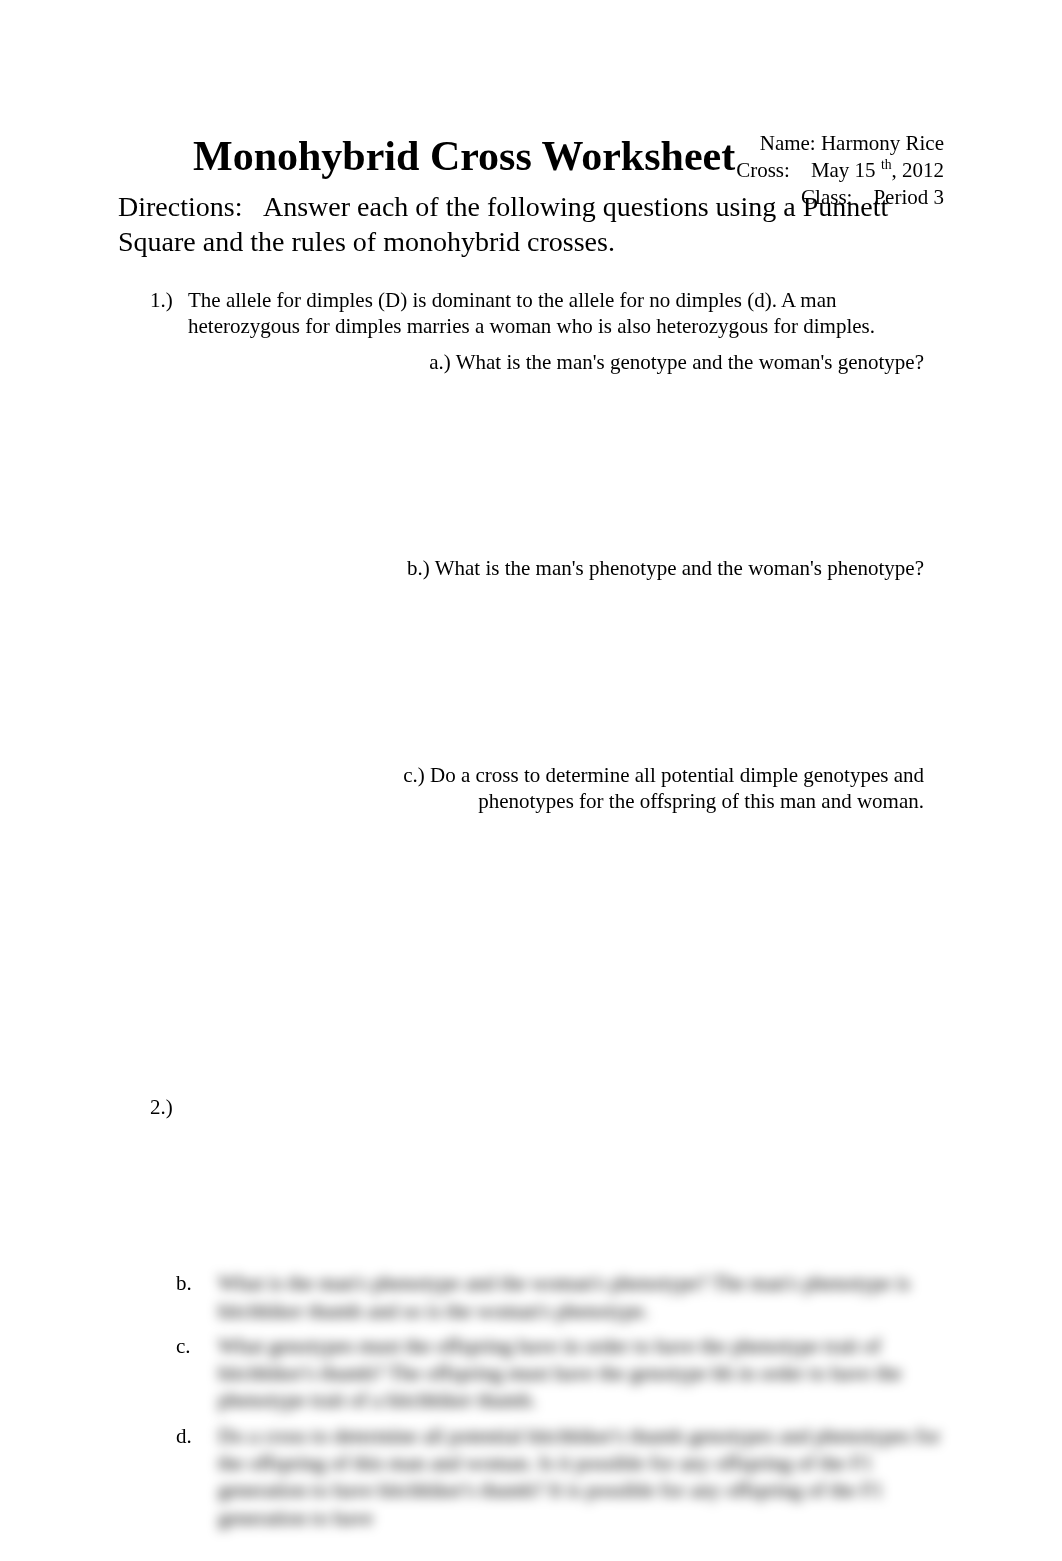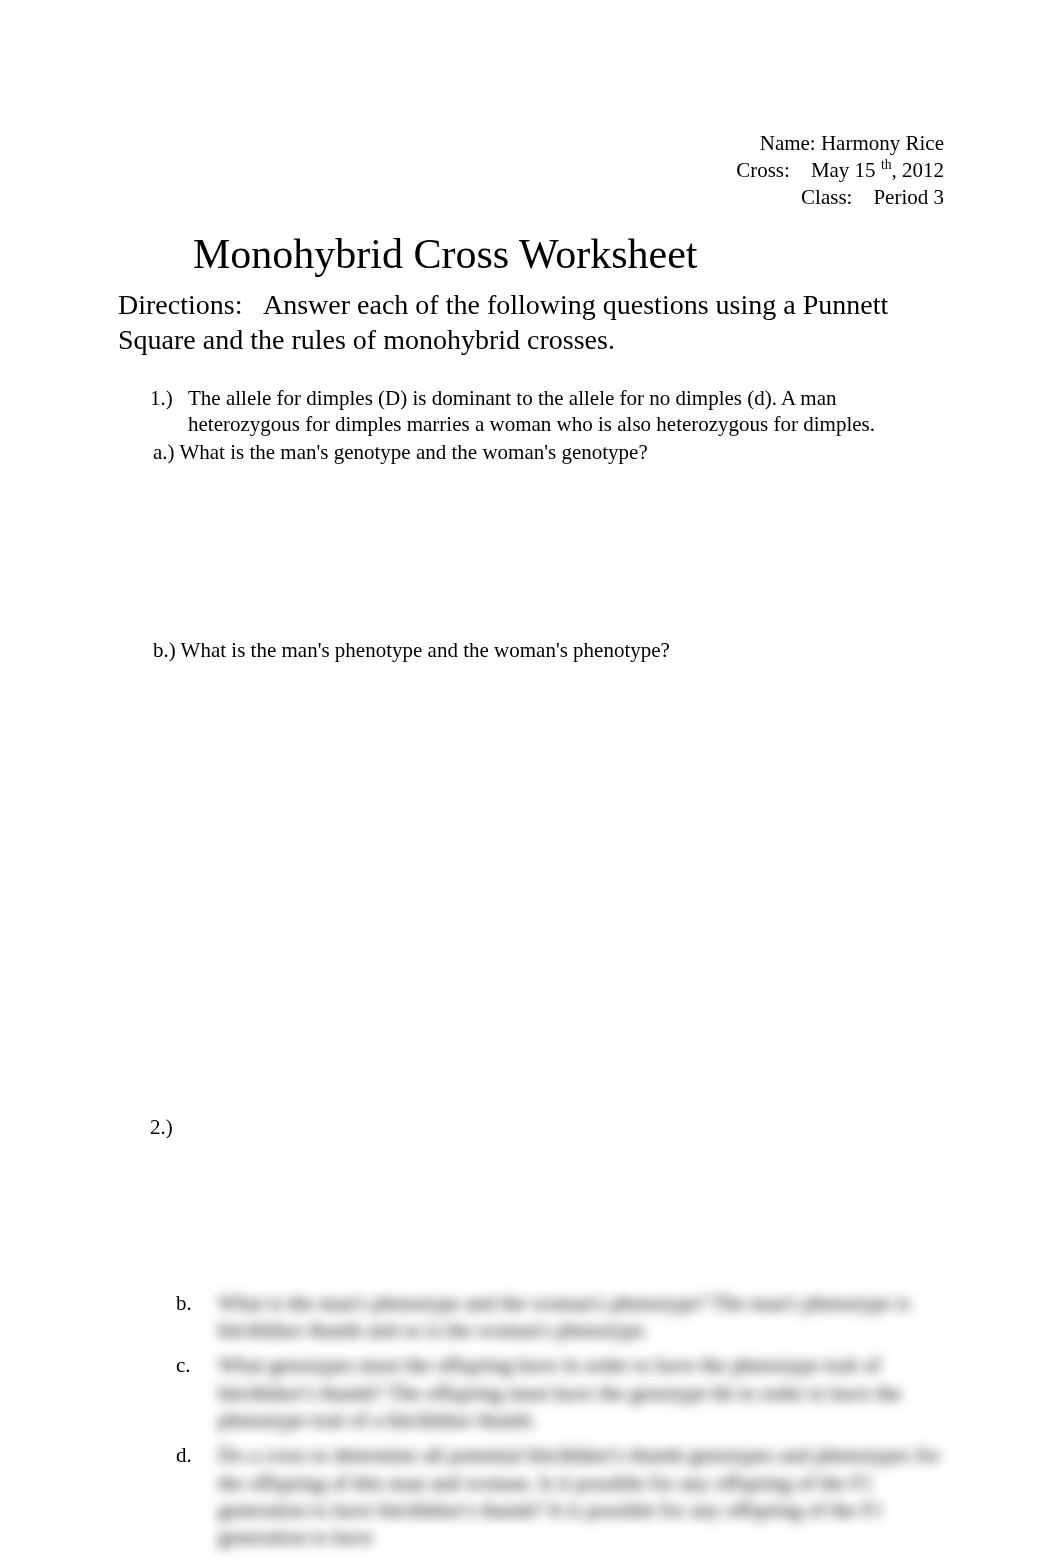--- a/index.html
+++ b/index.html
@@ -17,36 +17,35 @@
   .header-block {
     position: absolute;
     top: 130px;
     right: 118px;
     text-align: right;
     font-size: 21px;
   }
   .header-row { white-space: pre; }
   .sup { font-size: 0.65em; vertical-align: super; margin-top: 8px; }
   .title {
-    margin-top: 98px;
     font-size: 42px;
-    font-weight: 400;
+    font-weight: 700;
     text-align: left;
     padding-left: 75px;
   }
   .directions {
     margin-top: 6px;
     font-size: 28px;
   }
   .dir-label { display: inline-block; width: 145px; }
   .q-block { margin-top: 28px; }
   .q-row { display: flex; }
   .q-num { width: 70px; flex-shrink: 0; padding-left: 32px; }
   .q-body { flex: 1; padding-right: 20px; }
-  .sub { margin-top: 2px; margin-left: -35px; }
+  .sub { margin-top: 10px; margin-left: -35px; text-align: right; }
   .sub-indent { padding-left: 35px; display: block; }
   .gap-sm { height: 170px; }
   .gap-md { height: 280px; }
   .sub-a2 { margin-left: -12px; }
   .sub-a2 .lbl { display: inline-block; width: 40px; }
   .blurred-section {
     margin-top: 150px;
     margin-left: 58px;
   }
   .blur-row { display: flex; margin-bottom: 4px; }
@@ -78,20 +77,24 @@
 
 <div class="q-block">
   <div class="q-row">
     <div class="q-num">1.)</div>
     <div class="q-body">
       <div>The allele for dimples (D) is dominant to the allele for no dimples (d). A man heterozygous for dimples marries a woman who is also heterozygous for dimples.</div>
       <div class="sub">a.) What is the man's genotype and the woman's genotype?</div>
       <div class="gap-sm"></div>
       <div class="sub">b.) What is the man's phenotype and the woman's phenotype?</div>
       <div class="gap-sm"></div>
+      <div class="sub">
+        <span>c.) Do a cross to determine all potential dimple genotypes and</span>
+        <span class="sub-indent">phenotypes for the offspring of this man and woman.</span>
+      </div>
     </div>
   </div>
 </div>
 
 <div class="gap-md"></div>
 
 <div class="q-block" style="margin-top:0;">
   <div class="q-row">
     <div class="q-num">2.)</div>
     <div class="q-body">

